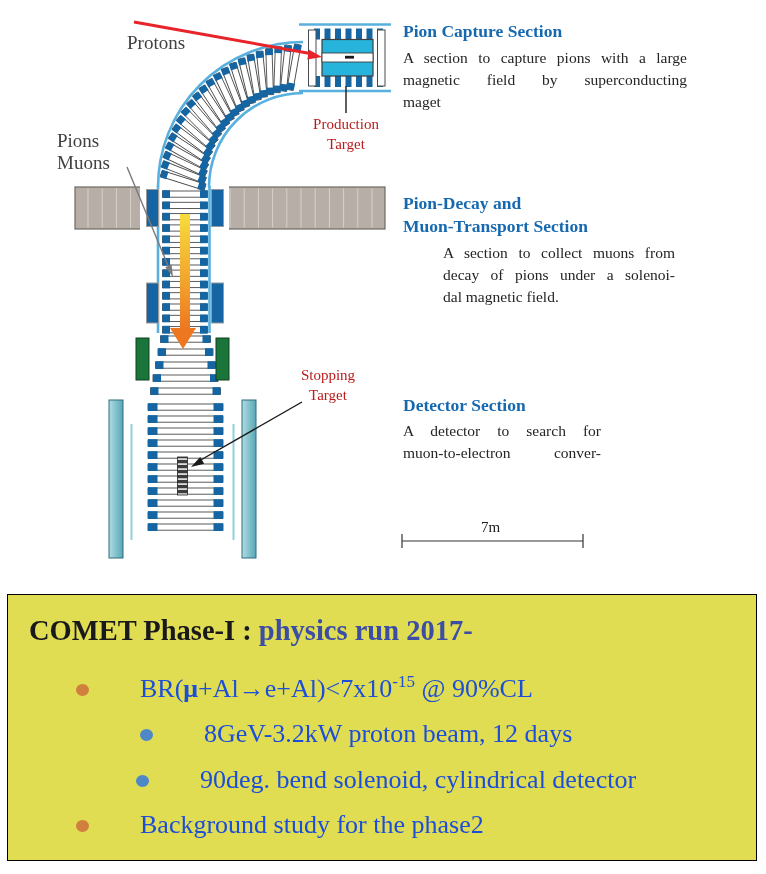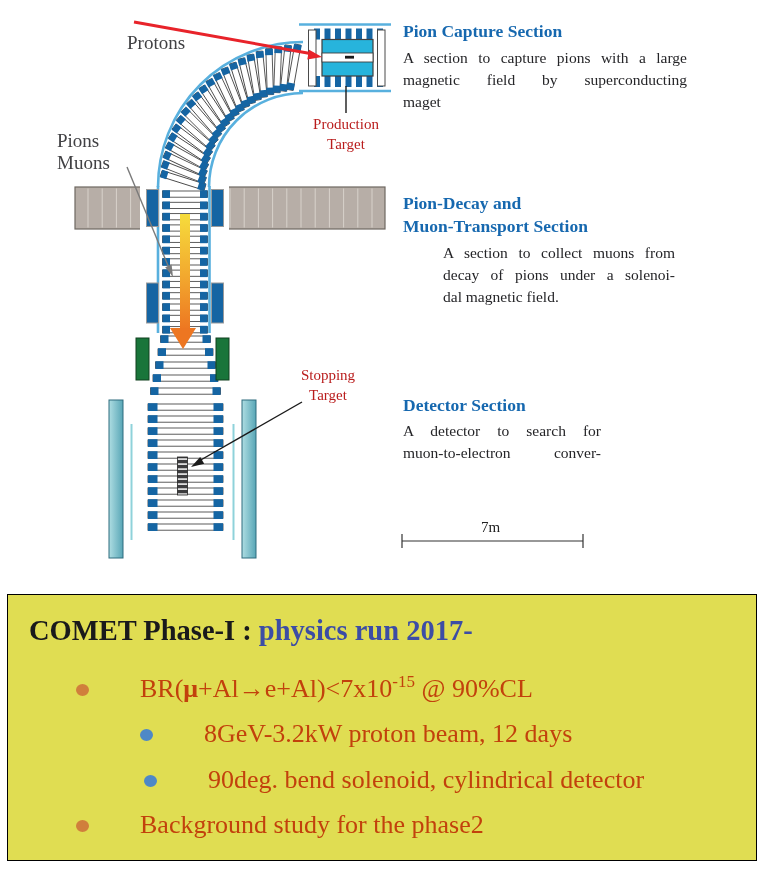--- a/index.html
+++ b/index.html
@@ -24,21 +24,21 @@
   .c-white{fill:#ffffff;}
   .c-plate{fill:#ffffff;stroke:#4a4a4a;stroke-width:1;}
   .c-black{stroke:#1a1a1a;stroke-width:1.4;fill:none;}
 
   
   .panel{position:absolute;left:7px;top:594px;width:750px;height:267px;box-sizing:border-box;
          border:1px solid #000000;background:var(--panel-bg);}
   .panel-title{position:absolute;left:21px;top:20px;font-size:28.5px;font-weight:700;white-space:nowrap;}
   .t-black{color:#19191b;}
   .t-blue{color:var(--title-blue);}
-  .brow{position:absolute;font-size:26px;color:#c2410c;white-space:nowrap;line-height:32px;}
+  .brow{position:absolute;font-size:26px;color:#1d4ed8;white-space:nowrap;line-height:32px;}
   .brow .dot{display:inline-block;width:13px;height:12px;border-radius:50%;
              vertical-align:middle;margin-right:51px;margin-top:-3px;}
   .dot-orange{background:var(--bullet-orange);}
   .dot-blue{background:var(--bullet-blue);}
   .bold{font-weight:700;}
   .sup{font-size:17px;vertical-align:super;line-height:0;}
 </style>
 </head>
 <body>
 
@@ -403,21 +403,21 @@
     </div>
 
     <div class="brow" style="left:68px;top:78px;">
       <span class="dot dot-orange"></span><span><span>BR(</span><span class="bold">μ</span><span>+Al→e+Al)&lt;7x10</span><sup class="sup">-15</sup><span> @ 90%CL</span></span>
     </div>
 
     <div class="brow" style="left:132px;top:123px;">
       <span class="dot dot-blue"></span><span>8GeV-3.2kW proton beam, 12 days</span>
     </div>
 
-    <div class="brow" style="left:136px;top:169px;">
+    <div class="brow" style="left:128px;top:169px;">
       <span class="dot dot-blue"></span><span>90deg. bend solenoid, cylindrical detector</span>
     </div>
 
     <div class="brow" style="left:68px;top:214px;">
       <span class="dot dot-orange"></span><span>Background study for the phase2</span>
     </div>
   </div>
 </div>
 
 </body></html>

